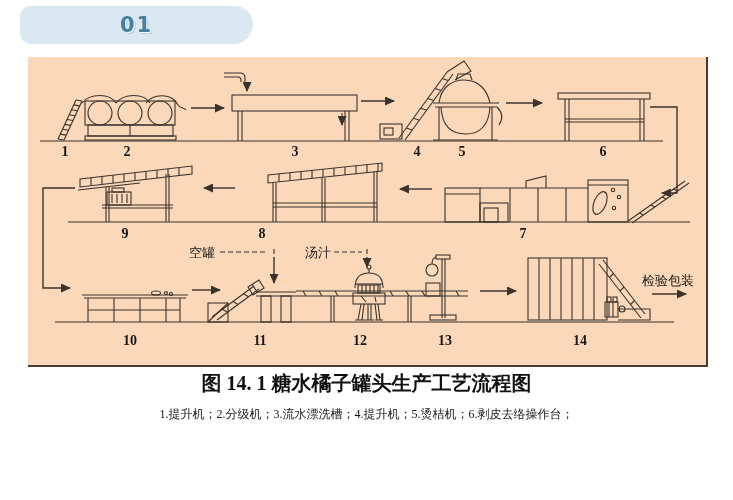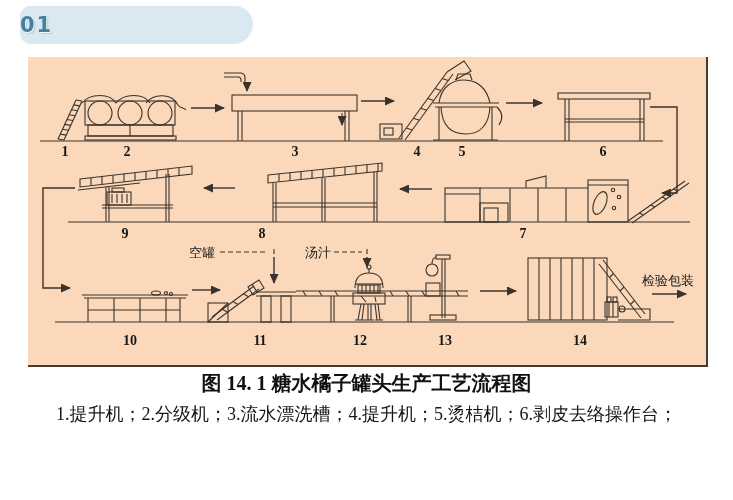--- a/index.html
+++ b/index.html
@@ -5,21 +5,21 @@
   html,body{margin:0;padding:0;}
   body{
     width:733px;height:500px;position:relative;overflow:hidden;
     background:var(--page_bg,#fff);
     font-family:"Liberation Serif", serif;
   }
   .badge{
     position:absolute;left:20px;top:6px;width:233px;height:38px;
     background:var(--badge_bg,#d9e8f1);
     border-radius:12px 20px 22px 12px;
-    display:flex;align-items:center;justify-content:space-between;gap:22px;
+    display:flex;align-items:center;justify-content:center;gap:22px;
   }
   .badge span{
     font-family:"DejaVu Sans", sans-serif;font-weight:bold;font-size:21px;
     color:var(--badge_text,#47809f);letter-spacing:2px;
     text-shadow:1px 1px 0 rgba(255,255,255,.85), 2px 2px 0 rgba(70,128,159,.25);
   }
   .diagram-box{
     position:absolute;left:28px;top:57px;width:678px;height:308px;
     background:var(--diagram_bg,#fad8b9);
     border-right:2px solid var(--diagram_frame,#453c33);
@@ -33,21 +33,21 @@
   .d .dash{stroke-dasharray:5 3;}
   .d .ah{fill:var(--line,#3a332c);stroke:none;}
   .d text{stroke:none;fill:#181818;text-anchor:middle;}
   .d text.num{font:bold 14px "Liberation Serif", serif;}
   .d text.lbl{font:13px "Liberation Serif", serif;}
   .caption{
     position:absolute;top:369px;left:0;width:733px;height:28px;line-height:28px;
     text-align:center;font-size:20px;font-weight:bold;color:#101010;
   }
   .legend{position:absolute;top:400px;left:0;width:733px;text-align:center;color:#161616;}
-  .legend div{height:29px;line-height:29px;font-size:18px;}
+  .legend div{height:29px;line-height:29px;font-size:12px;}
 </style>
 </head>
 <body>
 
 <div class="badge">
   <span>01</span>
 </div>
 
 <div class="diagram-box">
 <svg class="d" width="678" height="308" viewBox="0 0 678 308">

